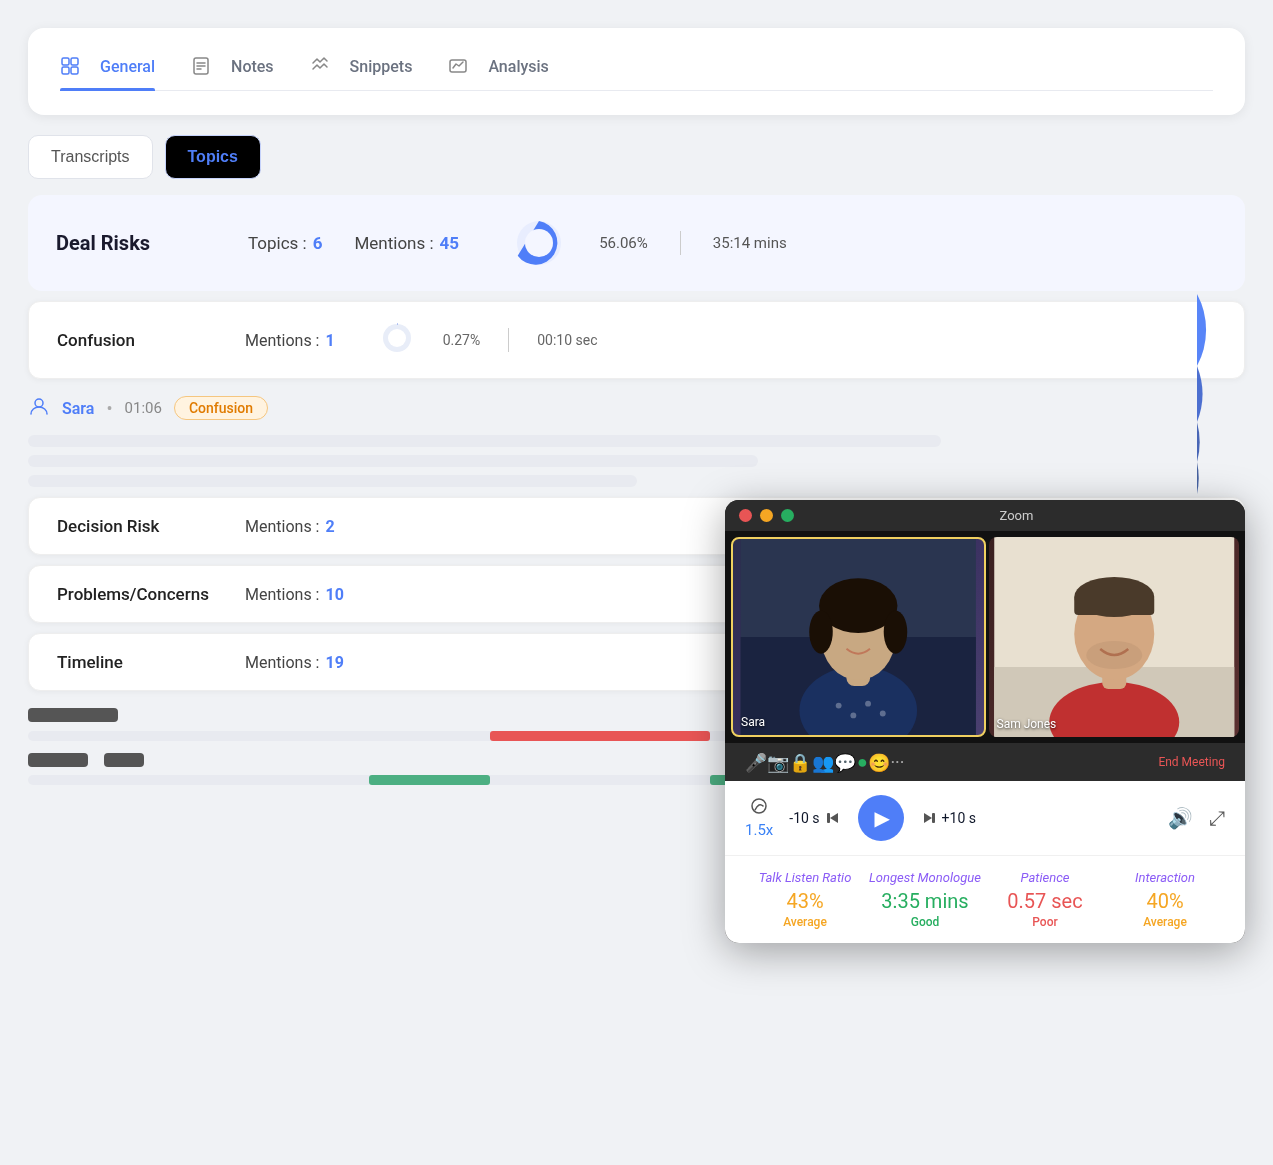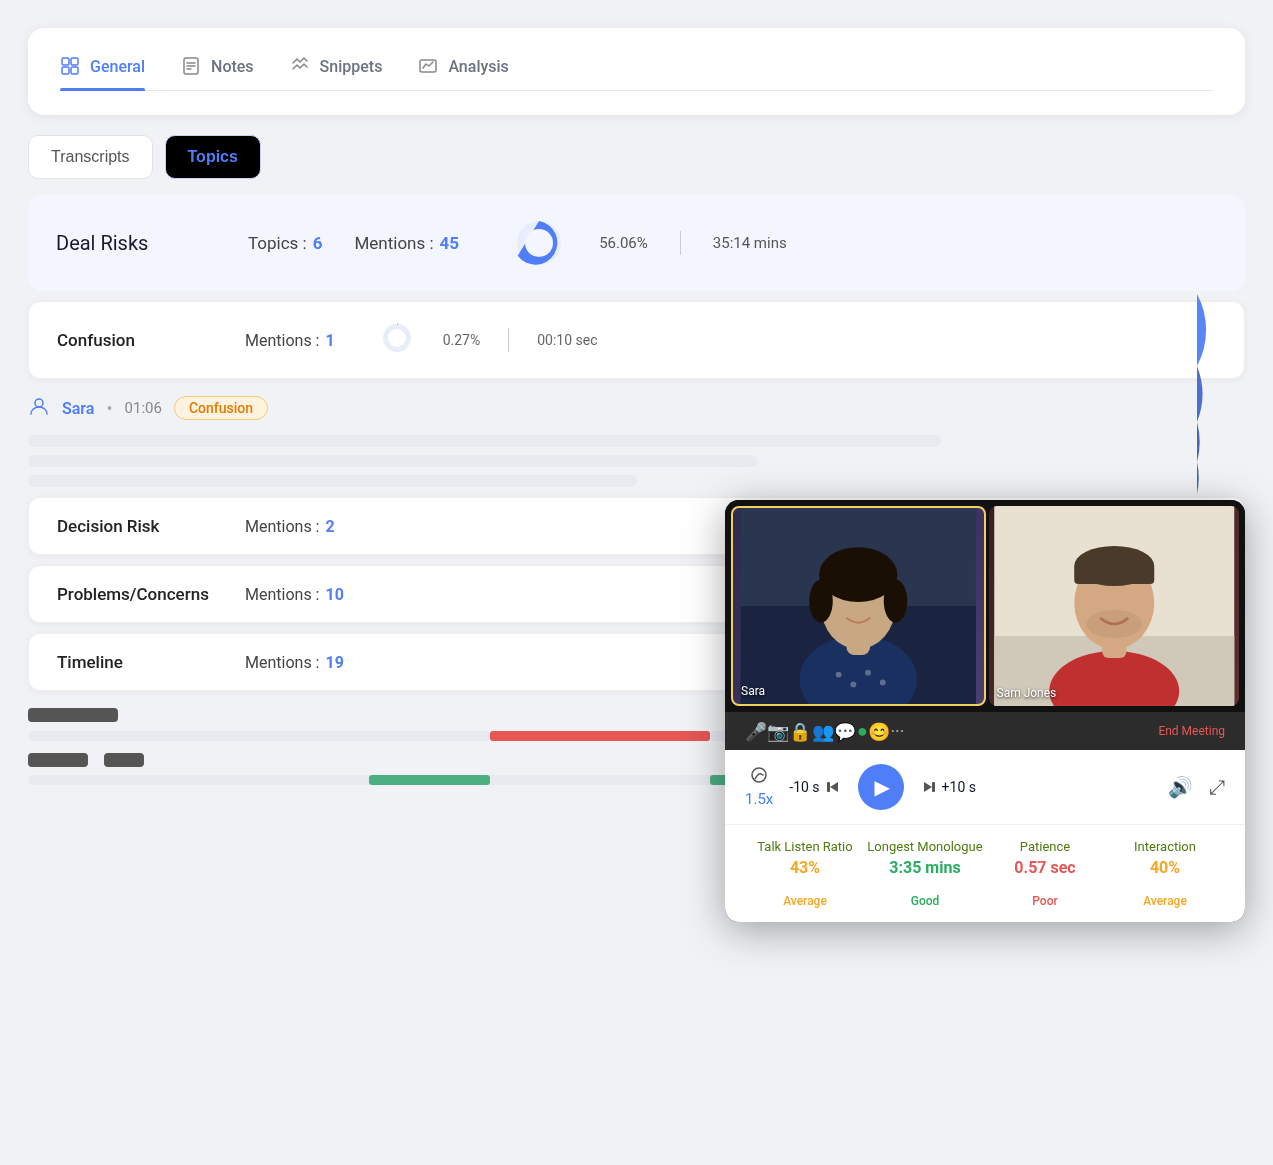--- a/index.html
+++ b/index.html
@@ -31,21 +31,21 @@
     .tabs-row {
       display: flex;
       gap: 36px;
       border-bottom: 1px solid #e8eaf0;
       padding-bottom: 0;
     }
 
     .tab-item {
       display: flex;
       align-items: center;
-      gap: 10px;
+      gap: 20px;
       padding-bottom: 14px;
       cursor: pointer;
       font-size: 16px;
       color: #6b7280;
       position: relative;
       font-weight: 500;
     }
 
     .tab-item.active {
       color: #4f7ef8;
@@ -127,21 +127,21 @@
       background: #f4f6ff;
       border-radius: 14px;
       padding: 20px 28px;
       display: flex;
       align-items: center;
       gap: 32px;
     }
 
     .deal-risks-title {
       font-size: 20px;
-      font-weight: 400;
+      font-weight: 700;
       color: #1a1a2e;
       min-width: 160px;
     }
 
     .stat-group {
       display: flex;
       align-items: center;
       gap: 6px;
       font-size: 17px;
       color: #444;
@@ -506,28 +506,29 @@
       border-top: 1px solid #f0f0f0;
     }
 
     .stat-col {
       flex: 1;
       text-align: center;
     }
 
     .stat-col-label {
       font-size: 13px;
-      color: #4d7c0f;
+      color: #8b5cf6;
       margin-bottom: 4px;
+      font-style: italic;
     }
 
     .stat-col-value {
-      font-size: 16px;
-      font-weight: 700;
-      margin-bottom: 17px;
+      font-size: 20px;
+      font-weight: 400;
+      margin-bottom: 2px;
     }
 
     .stat-col-sub {
       font-size: 12px;
       font-weight: 500;
     }
 
     .orange { color: #f5a623; }
     .green { color: #27ae60; }
     .red { color: #e85555; }
@@ -701,20 +702,26 @@
     <div class="tl-label2" style="width:40px; margin-left:8px;"></div>
   </div>
 
   <div class="tl-progress-row">
     <div class="tl-green1"></div>
     <div class="tl-green2"></div>
   </div>
 </div>
 
 <div class="zoom-window">
+  <div class="zoom-titlebar">
+    <div class="zoom-dot" style="background:#e85555;"></div>
+    <div class="zoom-dot" style="background:#f5a623;"></div>
+    <div class="zoom-dot" style="background:#27ae60;"></div>
+    <span class="zoom-title-text">Zoom</span>
+  </div>
 
   <div class="zoom-video-area">
 
     <div class="video-pane video-pane-left">
       <div class="person-video">
 
         <svg width="100%" height="100%" viewBox="0 0 240 200" xmlns="http://www.w3.org/2000/svg">
           <rect width="240" height="200" fill="#2a3550"></rect>
 
           <rect x="0" y="100" width="240" height="100" fill="#1a2340"></rect>

